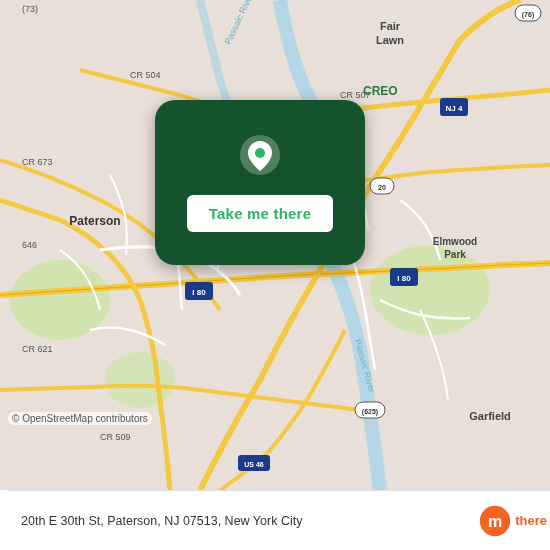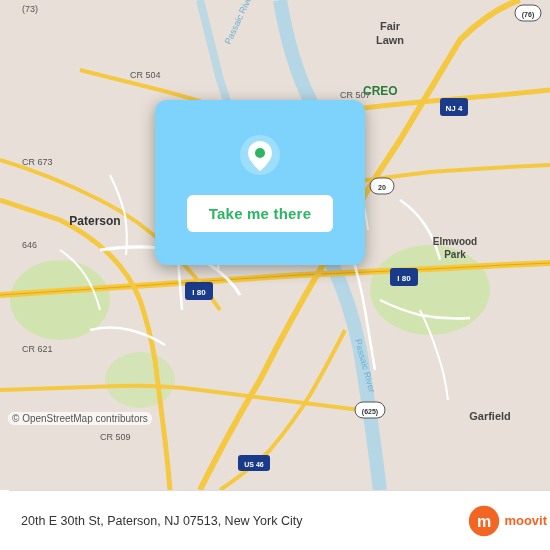--- a/index.html
+++ b/index.html
@@ -25,22 +25,22 @@
       height: 100%;
     }
 
     
     .location-card {
       position: absolute;
       top: 100px;
       left: 155px;
       width: 210px;
       height: 165px;
-      background-color: #7dd3fc;
-      border-radius: 12px;
+      background-color: #14532d;
+      border-radius: 20px;
       display: flex;
       flex-direction: column;
       align-items: center;
       justify-content: center;
       box-shadow: 0 4px 16px rgba(0,0,0,0.35);
       z-index: 10;
     }
 
     .pin-icon {
       width: 44px;
@@ -213,15 +213,15 @@
 </div>
 
 <div id="bottom-bar">
   <span class="address-text">20th E 30th St, Paterson, NJ 07513, New York City</span>
 
   <div class="moovit-logo">
     <svg class="moovit-m" viewBox="0 0 40 40" xmlns="http://www.w3.org/2000/svg">
       <circle cx="20" cy="20" r="19" fill="#f26522"></circle>
       <text x="20" y="27" text-anchor="middle" fill="white" font-size="20" font-weight="bold" font-family="Arial">m</text>
     </svg>
-    <span style="font-size:13px; font-weight:bold; color:#f26522;">moovit</span>
+    <span style="font-size:13px; font-weight:bold; color:#f26522;">there</span>
   </div>
 </div>
 
 </body></html>

